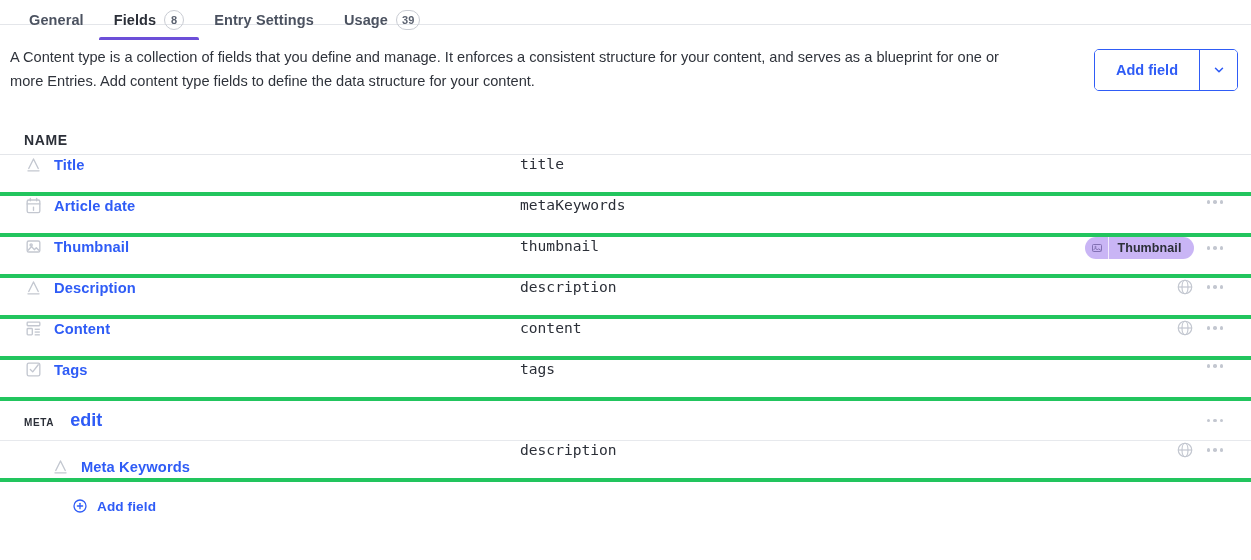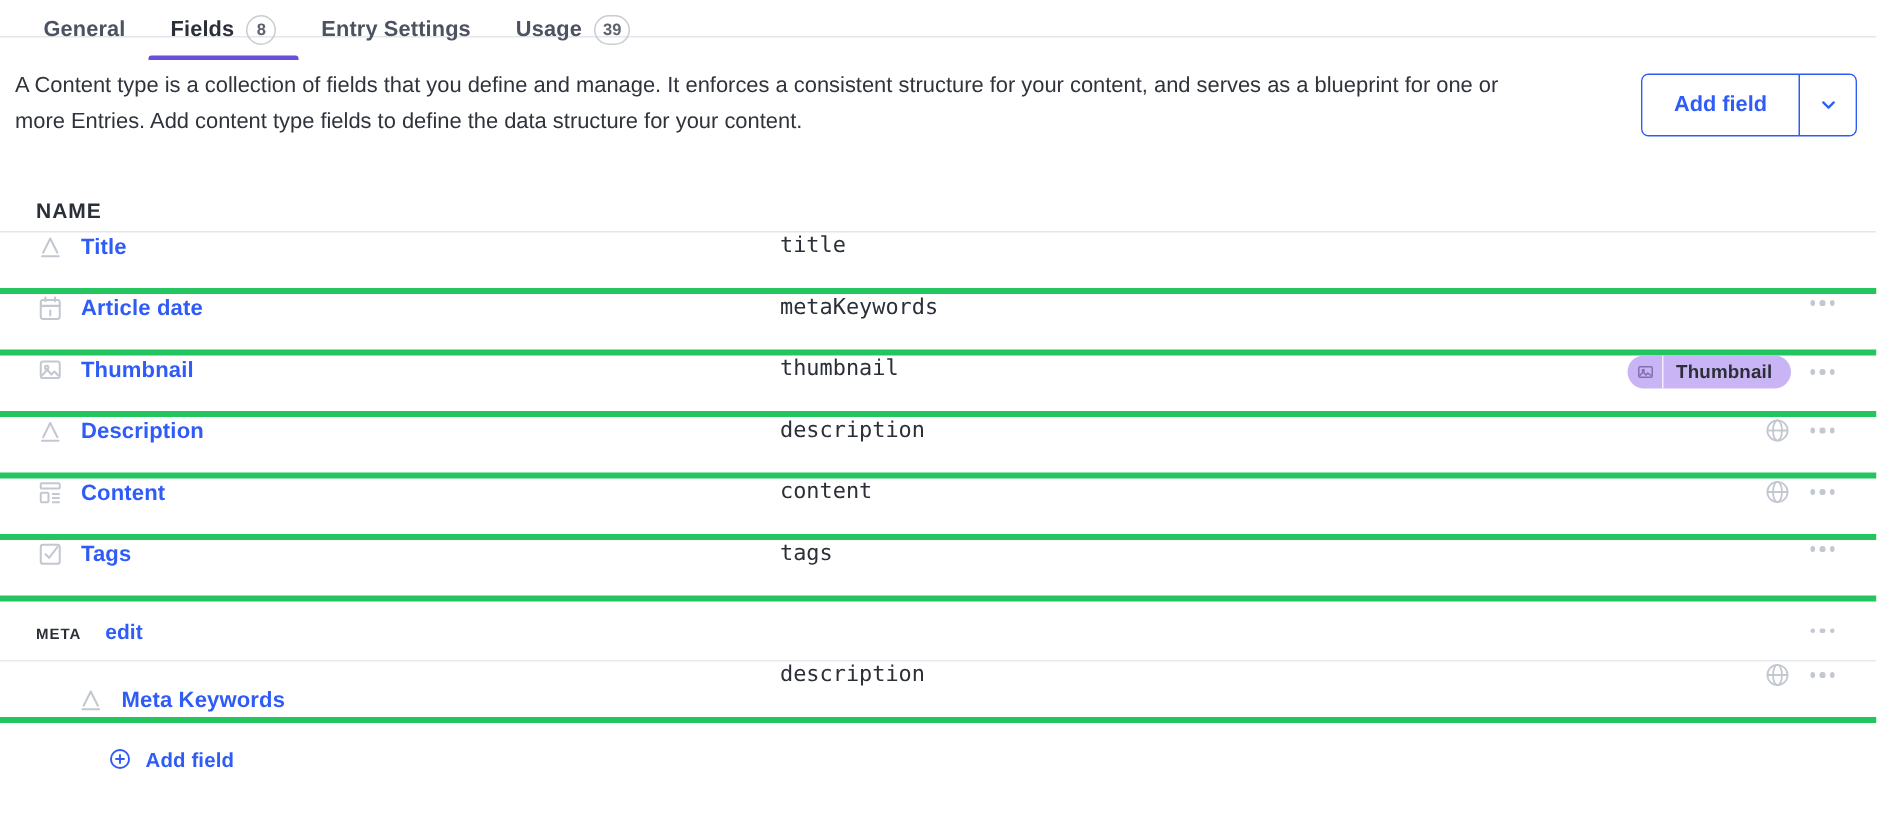--- a/index.html
+++ b/index.html
@@ -213,21 +213,21 @@
     display: flex; align-items: baseline; gap: 16px;
     padding-left: 14px;
   }
   .group-title {
     font-size: 10px;
     font-weight: 700;
     letter-spacing: .65px;
     color: #2b2f38;
   }
   .group-edit {
-    font-size: 14px;
+    font-size: 18px;
     font-weight: 700;
     color: #2f5cf6;
     cursor: pointer;
   }
   .group-mid { flex: 1; }
 
   
   .addfield-inline {
     display: inline-flex;
     align-items: center;

